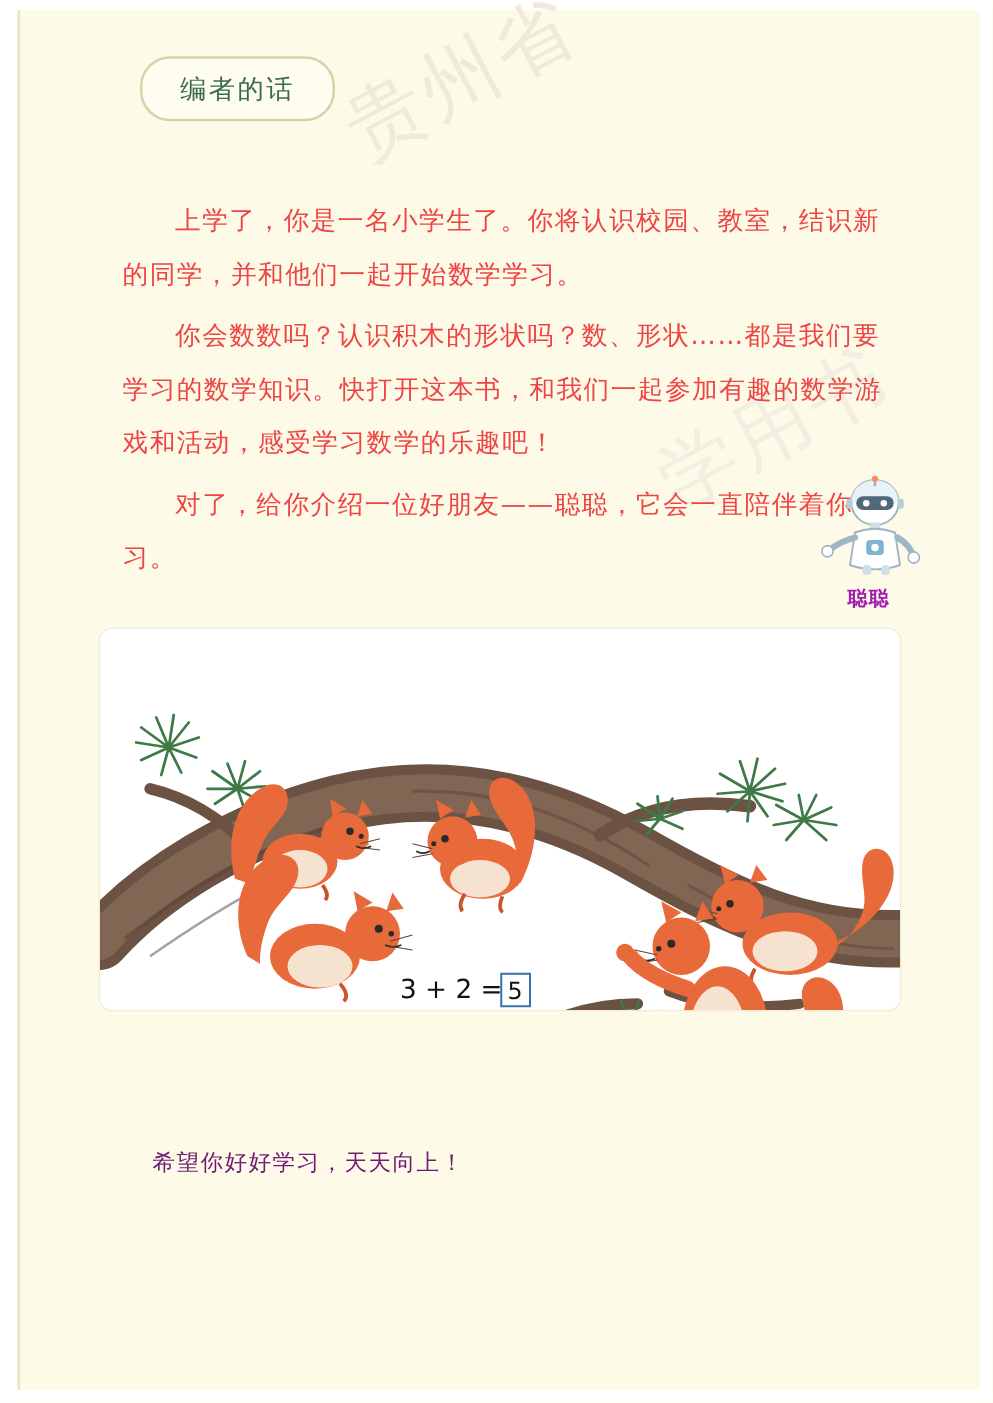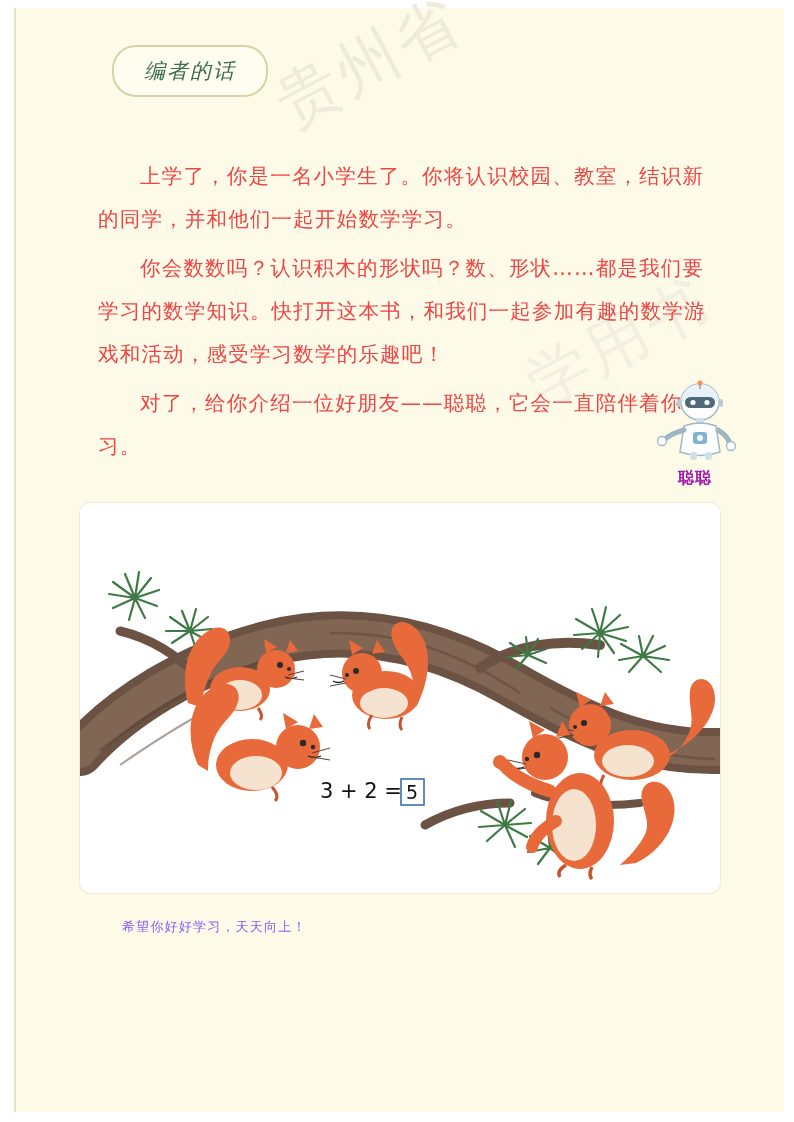--- a/index.html
+++ b/index.html
@@ -84,21 +84,20 @@
     left: 112px;
     top: 45px;
     width: 152px;
     height: 48px;
     border: 2px solid #d9d2a8;
     border-radius: 24px;
     background: #fffdf0;
     display: flex;
     align-items: center;
     justify-content: center;
-    font-style: italic;
   }
   .title-pill span {
     font-size: 21px;
     color: #3b6b4f;
     letter-spacing: 2px;
     font-family: "DejaVu Sans", sans-serif;
   }
 
   
   .body-text {
@@ -133,34 +132,34 @@
     font-weight: bold;
     letter-spacing: 1px;
   }
 
   
   .illo-frame {
     position: absolute;
     left: 80px;
     top: 503px;
     width: 640px;
-    height: 390px;
+    height: 305px;
     background: #ffffff;
     border-radius: 10px;
     box-shadow: 0 0 0 1px #f0ecd6;
     overflow: hidden;
   }
 
   
   .closing {
     position: absolute;
     left: 122px;
     top: 918px;
-    color: #8b5cf6;
-    font-size: 13px;
+    color: #701a75;
+    font-size: 18px;
     letter-spacing: 1.2px;
     font-family: Liberation Serif, serif;
   }
 </style>
 </head>
 <body>
 
 <div class="page">
 
   <div class="page-edge-left"></div>

